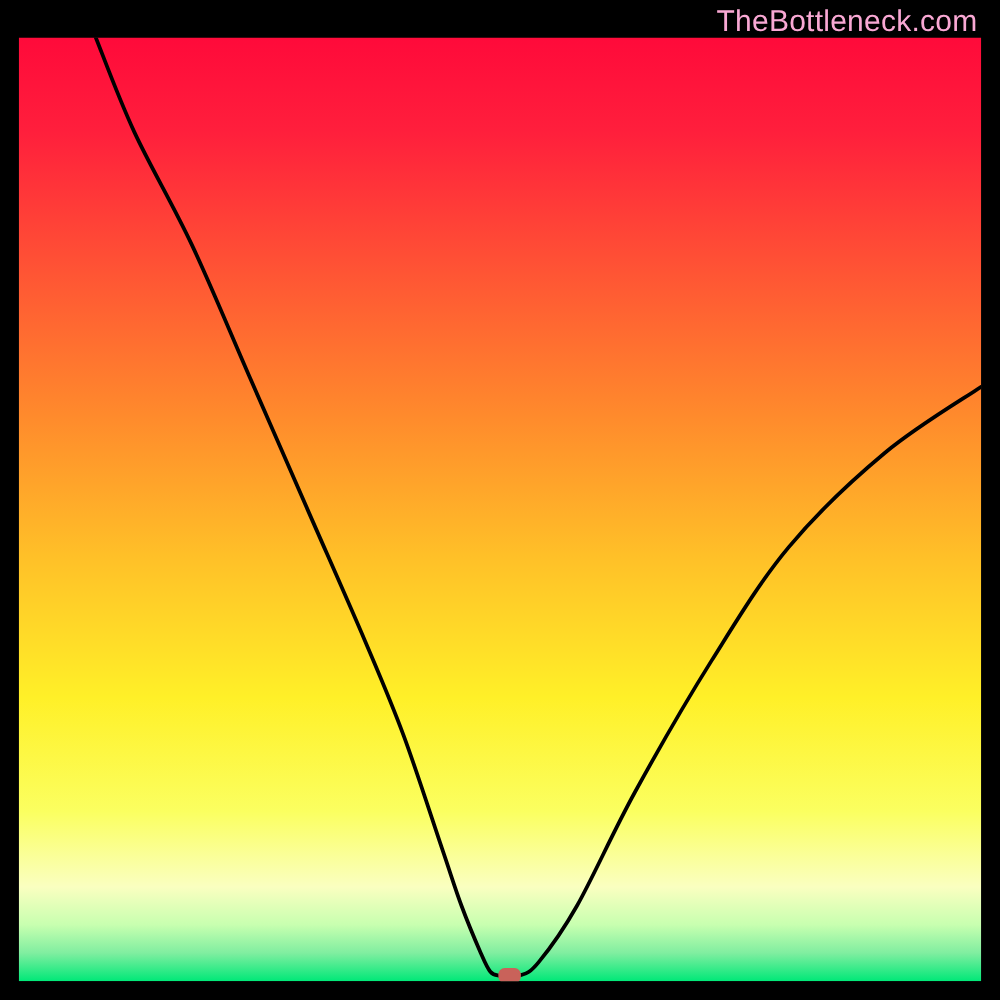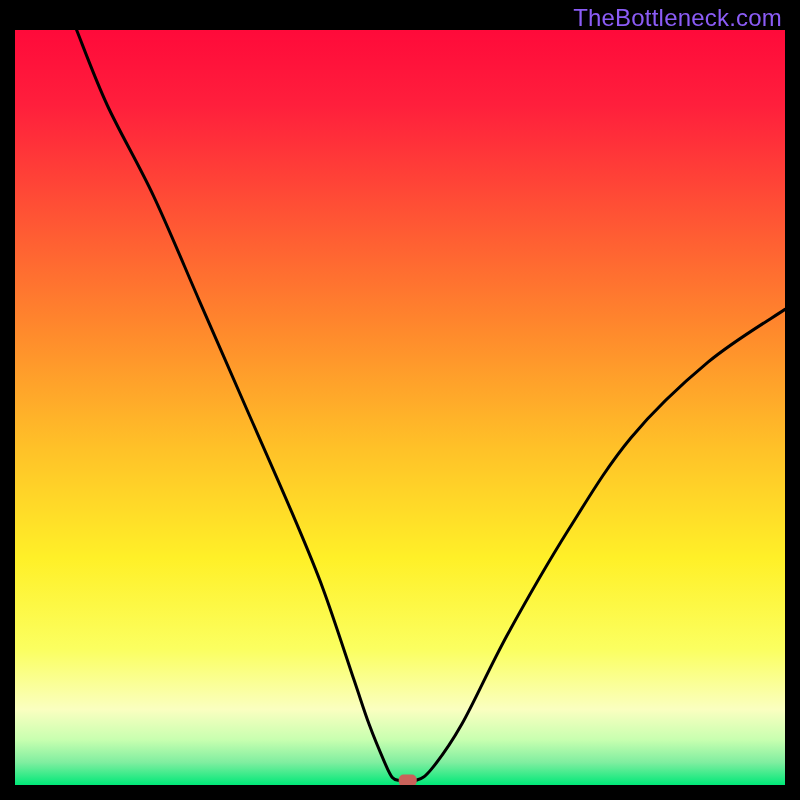--- a/index.html
+++ b/index.html
@@ -14,21 +14,21 @@
   .wrap {
     position: relative;
     width: 800px;
     height: 800px;
     background: #000;
   }
   .attribution {
     position: absolute;
     top: 4px;
     right: 18px;
-    color: #8b5cf6;
+    color: #f9a8d4;
     font-size: 24px;
     font-weight: 500;
     letter-spacing: 0.2px;
     z-index: 10;
   }
   .frame {
     position: absolute;
     left: 15px;
     top: 30px;
     width: 770px;

